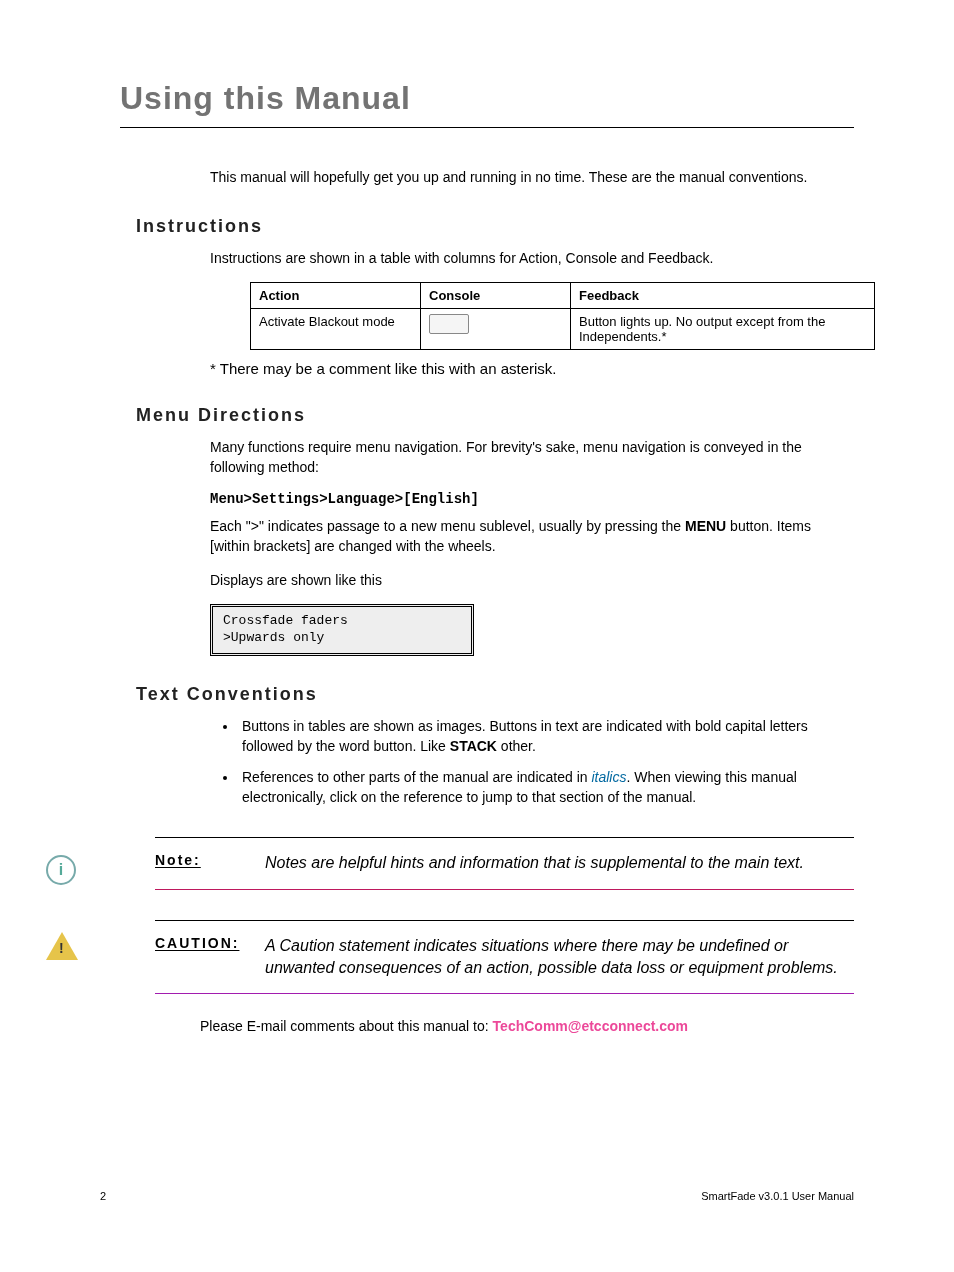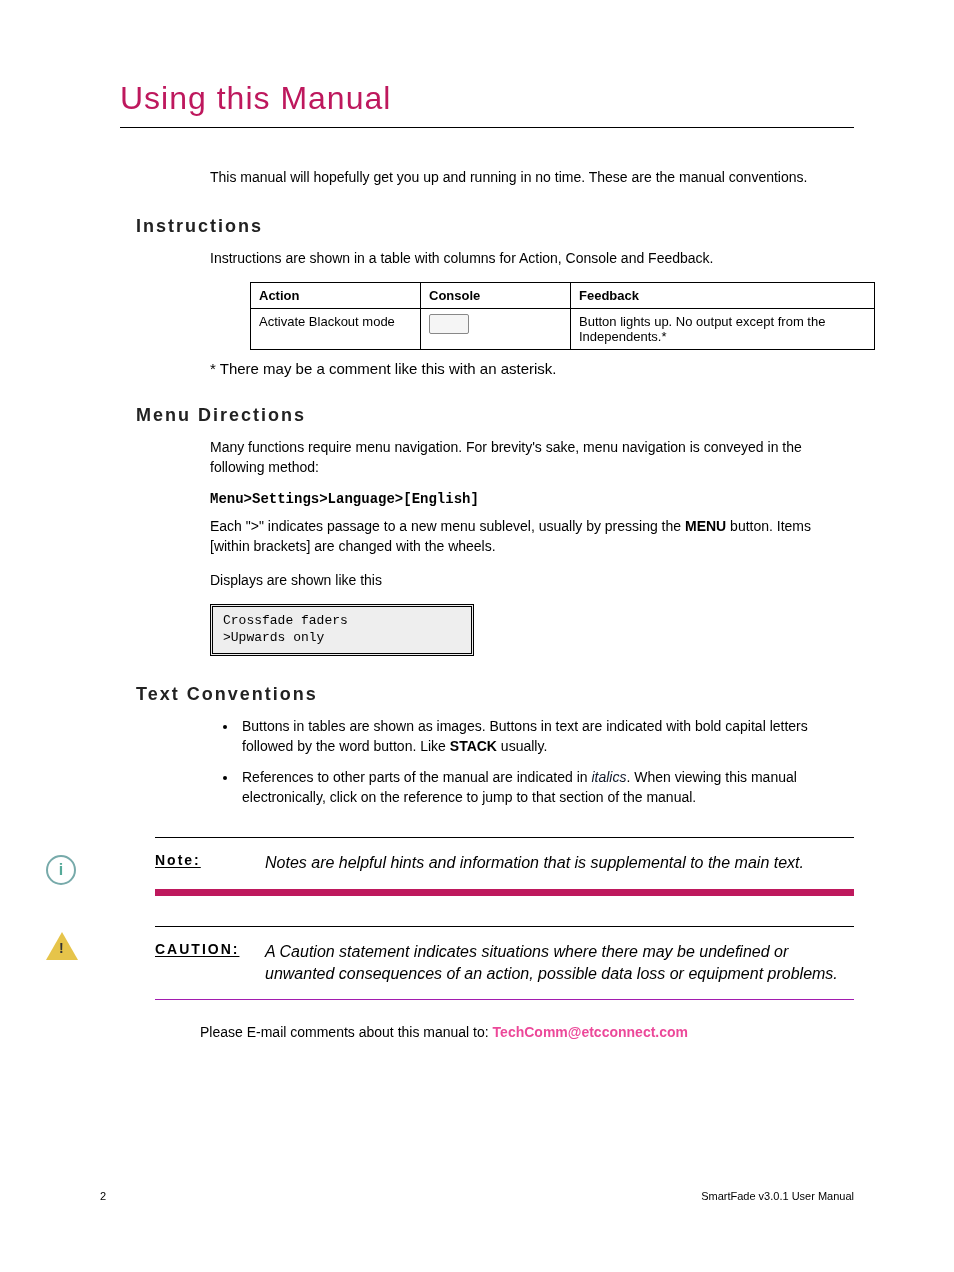--- a/index.html
+++ b/index.html
@@ -7,24 +7,24 @@
     width: 954px;
     height: 1272px;
     background: #fff;
     font-family: Arial, Helvetica, sans-serif;
     color: #000;
     position: relative;
     padding: 80px 100px 60px 120px;
   }
   .page-title {
     font-size: 32px;
-    font-weight: 400;
+    font-weight: 700;
     letter-spacing: 1px;
     font-family: Arial, Helvetica, sans-serif;
-    color: #be185d;
+    color: #737373;
     border-bottom: 1px solid #000;
     padding-bottom: 10px;
     margin-bottom: 40px;
   }
   .content-indent {
     margin-left: 90px;
   }
   .body-text {
     font-size: 14px;
     line-height: 1.4;
@@ -86,24 +86,24 @@
     list-style: disc;
     margin-left: 28px;
     margin-bottom: 10px;
   }
   ul.bullets li {
     font-size: 14px;
     line-height: 1.4;
     margin-bottom: 12px;
     padding-left: 4px;
   }
-  .italic-link { font-style: italic; color: #0f172a; }
+  .italic-link { font-style: italic; color: #0369a1; }
   .note-block {
     border-top: 1px solid #000;
-    border-bottom: 7px solid #be185d;
+    border-bottom: 1px solid #be185d;
     padding: 14px 0;
     margin-top: 30px;
     margin-left: 35px;
     display: flex;
   }
   .note-label {
     font-weight: bold;
     letter-spacing: 2px;
     width: 110px;
     font-size: 14px;
@@ -207,21 +207,21 @@
   <div class="display-box">
     <div>Crossfade faders</div>
     <div>&gt;Upwards only</div>
   </div>
 </div>
 
 <h2 class="section-heading">Text Conventions</h2>
 <div class="content-indent">
 <ul class="bullets">
   <li>
-    <span>Buttons in tables are shown as images. Buttons in text are indicated with bold capital letters followed by the word button. Like </span><span class="stack-bold">STACK</span><span> usually.</span>
+    <span>Buttons in tables are shown as images. Buttons in text are indicated with bold capital letters followed by the word button. Like </span><span class="stack-bold">STACK</span><span> other.</span>
   </li>
   <li>
     <span>References to other parts of the manual are indicated in </span><span class="italic-link">italics</span><span>. When viewing this manual electronically, click on the reference to jump to that section of the manual.</span>
   </li>
 </ul>
 </div>
 
 <div class="icon-col" style="top:855px;">
   <div class="info-icon">i</div>
 </div>

